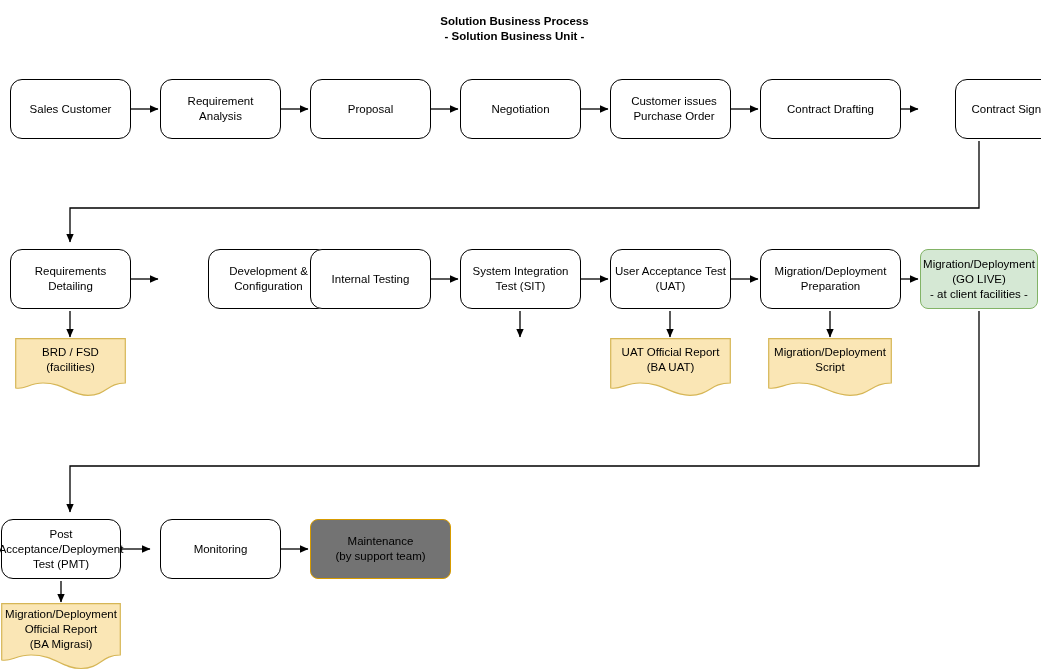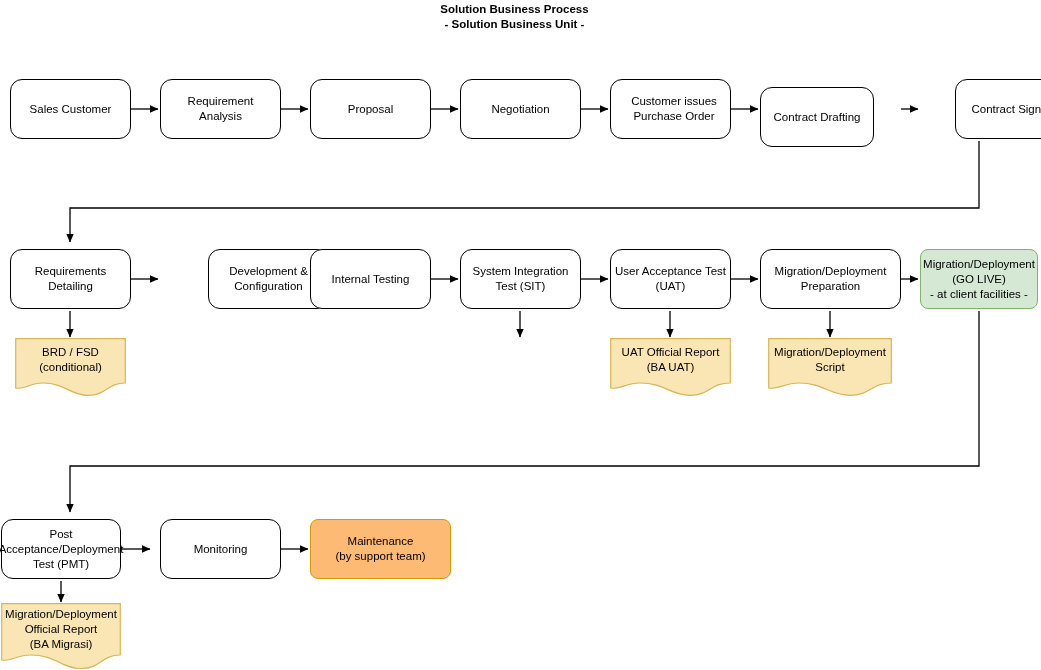--- a/index.html
+++ b/index.html
@@ -28,21 +28,21 @@
   }
   .title {
     position: absolute;
     left: 0;
     top: 0;
     width: 1029px;
     text-align: center;
     font-size: 11.5px;
     font-weight: bold;
     line-height: 15px;
-    padding-top: 2px;
+    padding-top: 14px;
     color: #000;
   }
   .node {
     position: absolute;
     box-sizing: border-box;
     display: flex;
     align-items: center;
     justify-content: center;
     text-align: center;
     font-size: 11.5px;
@@ -58,21 +58,21 @@
     background: #ffffff;
     border: 1.2px solid #000000;
     border-radius: 12px;
   }
   .golive {
     background: #d5e8d4;
     border: 1.2px solid #82b366;
     border-radius: 8px;
   }
   .maintenance {
-    background: #fdba74;
+    background: #737373;
     border: 1.2px solid #d79b00;
     border-radius: 8px;
   }
   .doc {
     background: transparent;
     border: none;
     padding-bottom: 14px;
   }
   .doc .docshape {
     position: absolute;
@@ -142,21 +142,21 @@
   <div class="node process" style="left:310px; top:79px; width:121px; height:60px;">
     <span class="lbl">Proposal</span>
   </div>
   <div class="node process" style="left:460px; top:79px; width:121px; height:60px;">
     <span class="lbl">Negotiation</span>
   </div>
   <div class="node process" style="left:610px; top:79px; width:121px; height:60px;padding-left:7px;">
     <span class="lbl">Customer issues
 Purchase Order</span>
   </div>
-  <div class="node process" style="left:760px; top:87px; width:114px; height:60px;">
+  <div class="node process" style="left:760px; top:79px; width:141px; height:60px;">
     <span class="lbl">Contract Drafting</span>
   </div>
   <div class="node process" style="left:920px; top:79px; width:118px; height:60px;margin-left:35px;">
     <span class="lbl">Contract Signing</span>
   </div>
 
   <div class="node process" style="left:10px; top:249px; width:121px; height:60px;">
     <span class="lbl">Requirements
 Detailing</span>
   </div>
@@ -183,21 +183,21 @@
     <span class="lbl">Migration/Deployment
 (GO LIVE)
 - at client facilities -</span>
   </div>
 
   <div class="node doc" style="left:15px; top:338px; width:111px; height:58px;">
     <svg class="docshape" viewBox="0 0 111 58" preserveAspectRatio="none" xmlns="http://www.w3.org/2000/svg">
       <path d="M0.7,0.7 L110.3,0.7 L110.3,45 C92,45 92,57.3 73,57.3 C55,57.3 50,45 28,45 C14,45 10,52 0.7,50 Z" fill="#fae6b5" stroke="#d6b656" stroke-width="1.2"></path>
     </svg>
     <span class="lbl">BRD / FSD
-(conditional)</span>
+(facilities)</span>
   </div>
 
 
   <div class="node doc" style="left:610px; top:338px; width:121px; height:58px;">
     <svg class="docshape" viewBox="0 0 121 58" preserveAspectRatio="none" xmlns="http://www.w3.org/2000/svg">
       <path d="M0.7,0.7 L120.3,0.7 L120.3,45 C100,45 100,57.3 80,57.3 C60,57.3 55,45 30,45 C15,45 11,52 0.7,50 Z" fill="#fae6b5" stroke="#d6b656" stroke-width="1.2"></path>
     </svg>
     <span class="lbl">UAT Official Report
 (BA UAT)</span>
   </div>

